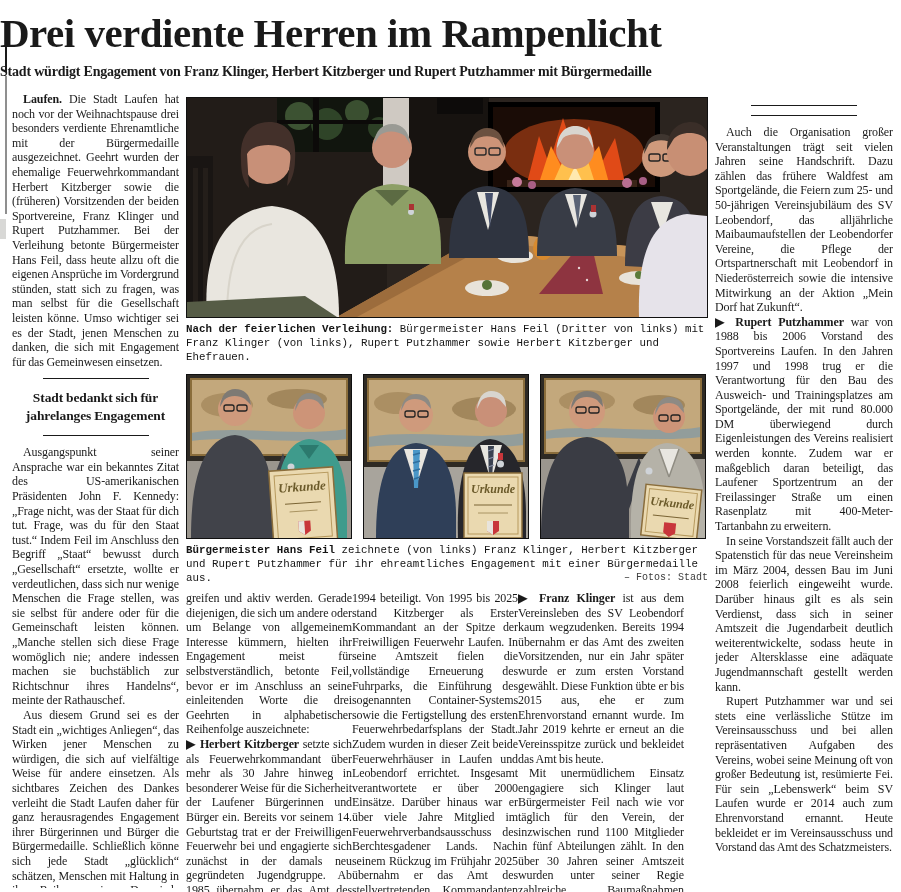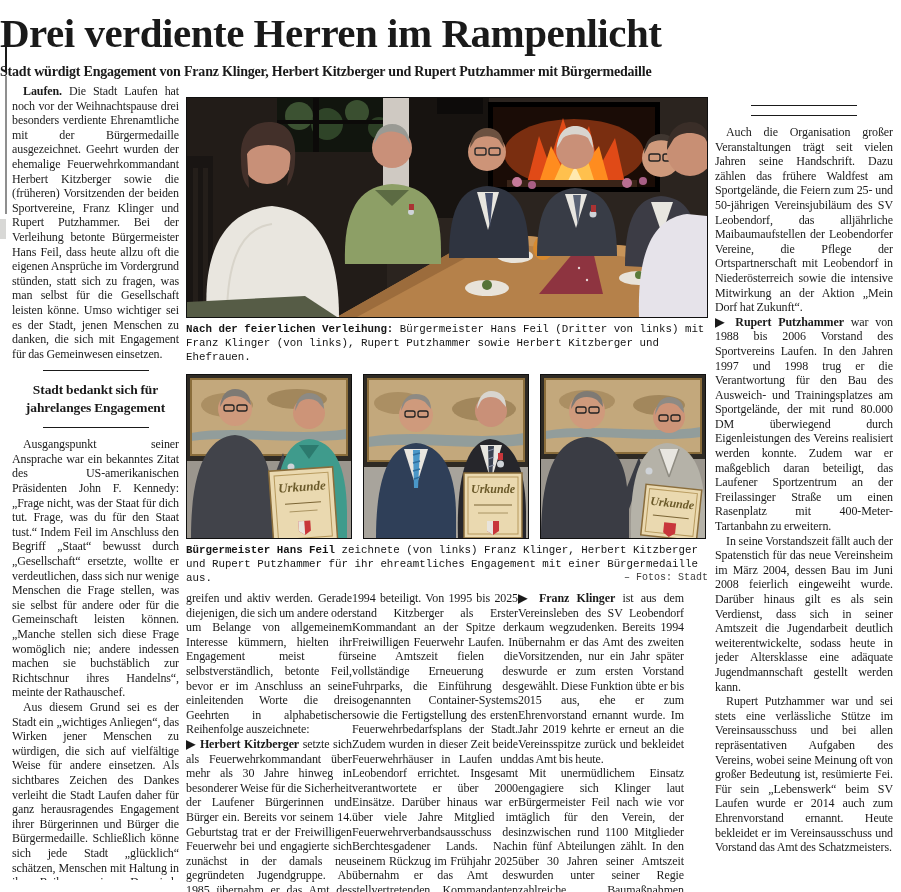--- a/index.html
+++ b/index.html
@@ -12,21 +12,21 @@
   
   .hdr{position:absolute;left:0;top:10px;width:901px;text-align:left;}
   .headline{font-size:41px;line-height:46px;font-weight:600;letter-spacing:-0.5px;margin:0;}
   .deck{font-size:14px;font-weight:bold;margin:8px 0 0 0;letter-spacing:-0.2px;}
   
   .bodytext{font-size:12px;line-height:14.6px;text-align:justify;hyphens:auto;
             letter-spacing:-0.1px;word-spacing:-0.4px;}
   .bodytext p{margin:0;text-indent:11px;}
   .bodytext p.flush{text-indent:0;}
   .lead{font-weight:bold;}
-  .col-left{position:absolute;left:12px;top:84px;width:167px;height:796px;overflow:hidden;}
+  .col-left{position:absolute;left:12px;top:92px;width:167px;height:796px;overflow:hidden;}
   .col-right{position:absolute;left:715px;top:96px;width:178px;height:796px;overflow:hidden;}
   .crosshead{margin:10px auto 10px auto;text-align:center;font-weight:bold;
              font-size:13.5px;line-height:18px;text-indent:0;}
   .rule{width:106px;height:0;border-top:1.6px solid #1a1a1a;margin:9px auto;}
   
   .mid{position:absolute;left:186px;top:97px;width:522px;}
   .photo-frame{border:1px solid #101010;line-height:0;}
   .caption{font-family:Liberation Mono, monospace;font-size:10.8px;line-height:14px;
            color:#141414;margin:4px 0 0 0;}
   .caption .lead{font-weight:bold;}

